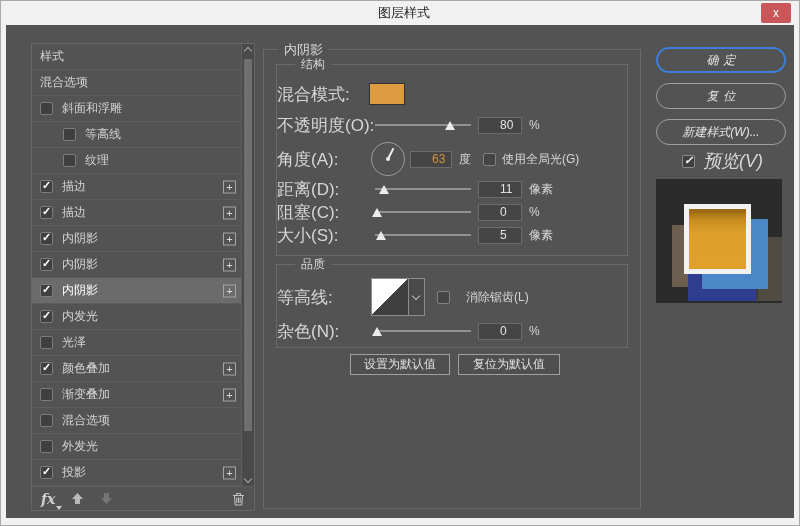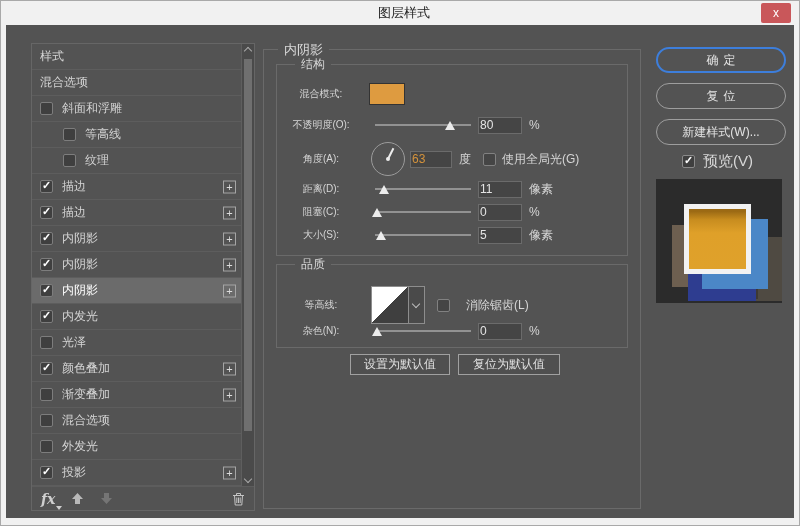--- a/index.html
+++ b/index.html
@@ -35,53 +35,53 @@
   .tb-trash{margin-left:auto;}
 
   
   .fieldset{position:absolute;border:1px solid #6a6a6a;}
   .legend{position:absolute;top:-9px;left:14px;background:#535353;padding:0 6px;font-size:13px;color:#d8d8d8;white-space:nowrap;}
   .main-fs{left:257px;top:24px;width:378px;height:460px;}
   .struct-fs{left:12px;top:14px;width:352px;height:192px;}
   .qual-fs{left:12px;top:214px;width:352px;height:84px;}
   .struct-fs .legend,.qual-fs .legend{font-size:12px;left:18px;}
   .srow{position:absolute;left:0;right:4px;height:22px;display:flex;align-items:center;}
-  .flabel{width:88px;text-align:center;font-size:10px;color:#d6d6d6;flex:none;white-space:nowrap;}
+  .flabel{width:88px;text-align:left;font-size:17px;color:#d6d6d6;flex:none;white-space:nowrap;}
   .dropdown{position:relative;width:131px;height:21px;margin-left:5px;background:#4a4a4a;border:1px solid #6f6f6f;font-size:12px;color:#e2e2e2;line-height:19px;padding-left:8px;cursor:pointer;}
   .dd-chev{position:absolute;right:7px;top:5px;}
   .dd-chev .chev{border-color:#bdbdbd;}
   .swatch{width:36px;height:22px;margin-left:4px;border:1px solid #333;cursor:pointer;}
   .slider{position:relative;width:96px;height:14px;margin-left:10px;flex:none;cursor:pointer;}
   .track{position:absolute;left:0;right:0;top:6px;height:2px;background:#929292;}
   .thumb{position:absolute;top:3px;width:0;height:0;border-left:5px solid transparent;border-right:5px solid transparent;border-bottom:9px solid #ececec;transform:translateX(-50%);}
-  .vbox{width:44px;height:17px;margin-left:7px;background:#454545;border:1px solid #6b6b6b;font-size:12px;color:#e4e4e4;line-height:15px;padding-left:1px;flex:none;cursor:text;}
+  .vbox{width:44px;height:17px;margin-left:7px;background:#454545;border:1px solid #6b6b6b;font-size:12px;color:#e4e4e4;line-height:15px;padding-left:21px;flex:none;cursor:text;}
   .vbox.hl{color:#d5933c;}
   .unit{font-size:12px;color:#d6d6d6;margin-left:7px;white-space:nowrap;}
   .mcb{position:relative;width:13px;height:13px;border:1px solid #818181;background:#454545;border-radius:2px;flex:none;cursor:pointer;}
   .mcb.on::after{content:"✓";position:absolute;left:1px;top:-2px;font-size:11px;font-weight:bold;color:#fff;}
   .dial{position:relative;width:34px;height:34px;border:1.5px solid #9b9b9b;border-radius:50%;margin-left:6px;flex:none;cursor:pointer;}
   .needle{position:absolute;left:50%;bottom:50%;width:2px;height:12px;margin-left:-1px;background:#ececec;transform-origin:bottom center;}
   .dot{position:absolute;left:50%;top:50%;width:4px;height:4px;margin:-2px 0 0 -2px;border-radius:50%;background:#ececec;}
   .contour-ctl{display:flex;margin-left:6px;border:1px solid #8d8d8d;cursor:pointer;}
   .contour-thumb{width:36px;height:36px;background:linear-gradient(135deg,#ffffff 49.5%,#3f3f3f 50%);}
   .contour-dd{position:relative;width:16px;height:36px;background:#4a4a4a;border-left:1px solid #8d8d8d;}
   .contour-dd .chev{position:absolute;left:4px;top:14px;border-color:#bdbdbd;}
   .defbtn{position:absolute;height:21px;background:#4f4f4f;border:1px solid #a0a0a0;color:#e0e0e0;font-size:12px;display:flex;align-items:center;justify-content:center;cursor:pointer;}
   .defbtn.set{left:86px;top:304px;width:100px;}
   .defbtn.reset{left:194px;top:304px;width:102px;}
 
   
-  .rightcol{position:absolute;left:648px;top:0;width:134px;height:100%;}
+  .rightcol{position:absolute;left:648px;top:0;width:134px;height:100%;font-style:italic;}
   .pill{position:absolute;left:2px;width:130px;height:26px;border-radius:14px;background:transparent;color:#e3e3e3;font-size:12px;display:flex;align-items:center;justify-content:center;cursor:pointer;}
   .pill.ok{top:22px;border:2px solid #3d7edb;letter-spacing:5px;text-indent:5px;}
   .pill.reset{top:58px;border:1px solid #9e9e9e;letter-spacing:5px;text-indent:5px;}
   .pill.newstyle{top:94px;border:1px solid #9e9e9e;}
   .prev-row{position:absolute;left:28px;top:128px;height:16px;display:flex;align-items:center;}
   .prev-row .mcb{background:#3f3f3f;border-color:#8a8a8a;}
-  .prev-label{font-size:15px;color:#d8d8d8;margin-left:8px;}
+  .prev-label{font-size:18px;color:#d8d8d8;margin-left:8px;}
   .pvbox{position:absolute;left:2px;top:154px;width:126px;height:124px;overflow:hidden;}
   .pv-sq{position:absolute;}
   .pv-styled{border:5px solid #f2f2f2;background:linear-gradient(#9c6a14 4%,#c88d1f 18%,#dfa029 40%,#dfa12b);}
 </style>
 </head>
 <body>
 
 <div class="window">
   <div class="titlebar">
     <div class="title">图层样式</div>
@@ -252,21 +252,21 @@
             <div class="thumb" style="left: 6%;"></div>
           </div>
           <div class="vbox"><span>5</span></div>
           <span class="unit">像素</span>
         </div>
       </div>
 
       <div class="fieldset qual-fs">
         <span class="legend">品质</span>
 
-        <div class="srow" style="top:20px;height:40px">
+        <div class="srow" style="top:12px;height:40px">
           <span class="flabel">等高线:</span>
           <div class="contour-ctl">
             <div class="contour-thumb"></div>
             <div class="contour-dd">
                 <span class="chev down"></span>
               </div>
           </div>
           <span class="mcb" style="margin-left:12px"></span>
           <span class="unit" style="margin-left:16px">消除锯齿(L)</span>
         </div>

